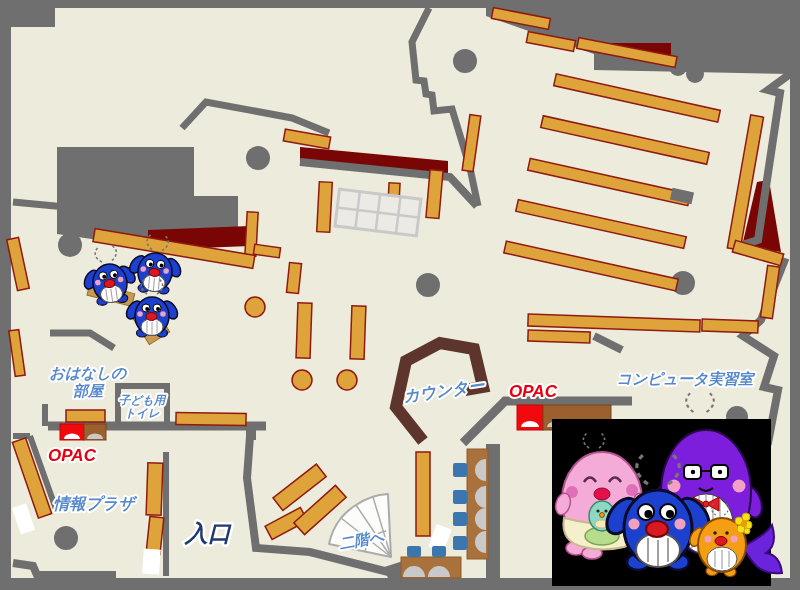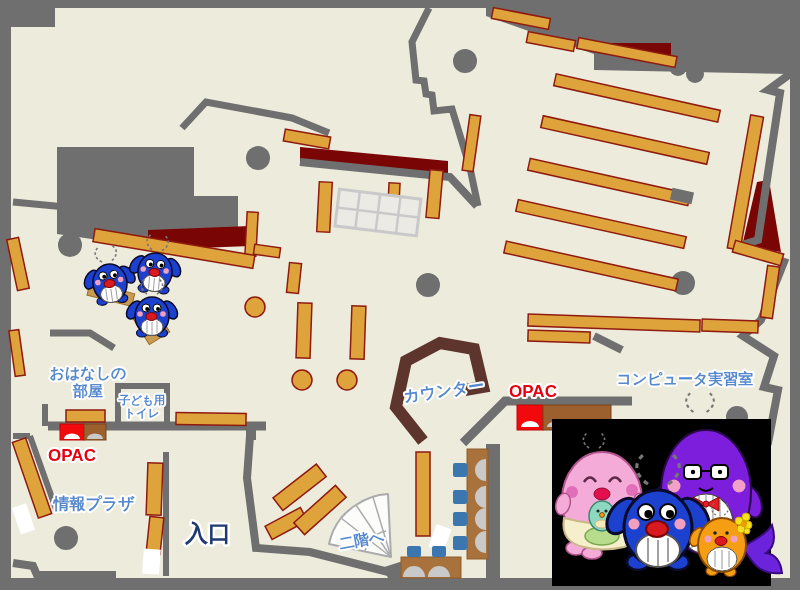--- a/index.html
+++ b/index.html
@@ -1,16 +1,16 @@
 <!DOCTYPE html>
 <html><head>
 <meta charset="utf-8">
 <style>
   html,body{margin:0;padding:0;background:#6f6f6f;}
-  .stage{position:relative;width:800px;height:590px;overflow:hidden;font-family:"Liberation Sans","DejaVu Sans",sans-serif;}
+  .stage{position:relative;width:800px;height:590px;overflow:hidden;font-family:"Liberation Sans","DejaVu Sans",sans-serif;font-style:italic;}
   svg{display:block}
   text{font-family:"Liberation Sans","DejaVu Sans",sans-serif;paint-order:stroke;stroke:#ffffff;stroke-linejoin:round;}
   .lbl-blue{fill:#5588cc;stroke-width:4px;font-weight:bold;}
   .lbl-red{fill:#e60012;stroke-width:4px;font-weight:bold;}
   .lbl-navy{fill:#1e3a70;stroke-width:5px;font-weight:bold;}
 </style>
 </head>
 <body>
 
 <div class="stage">

